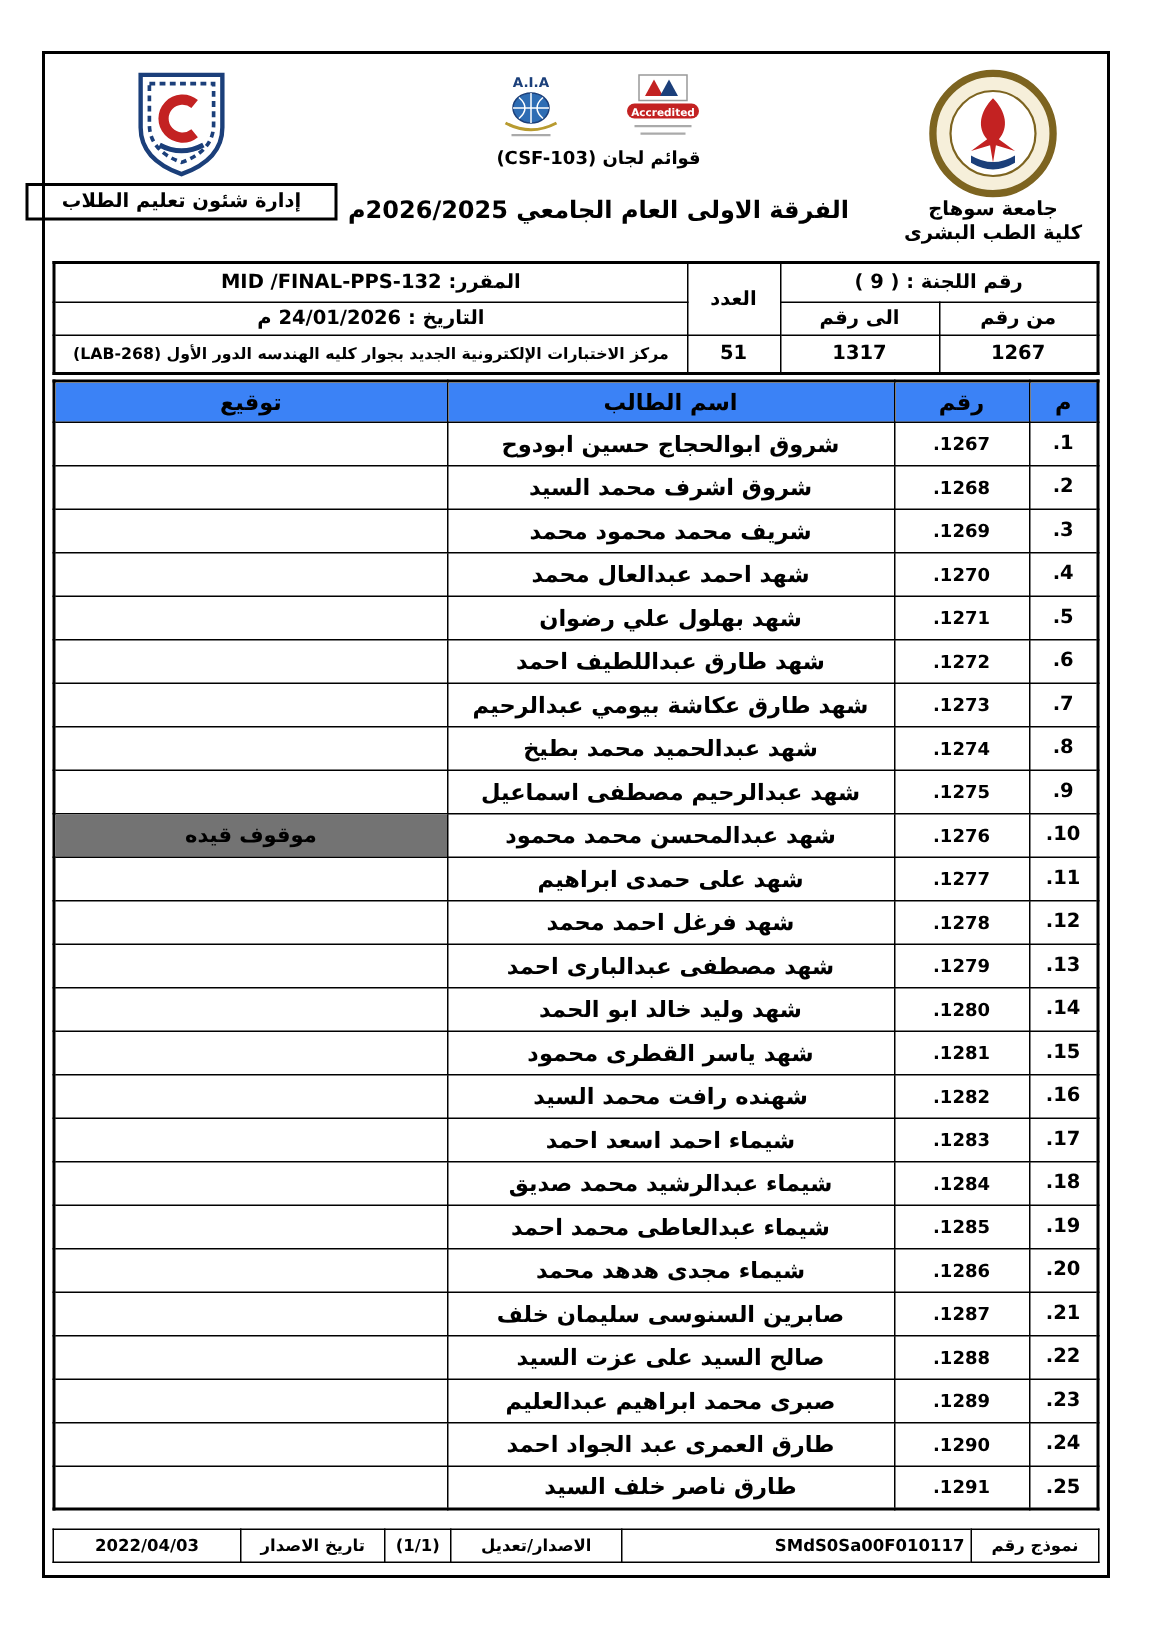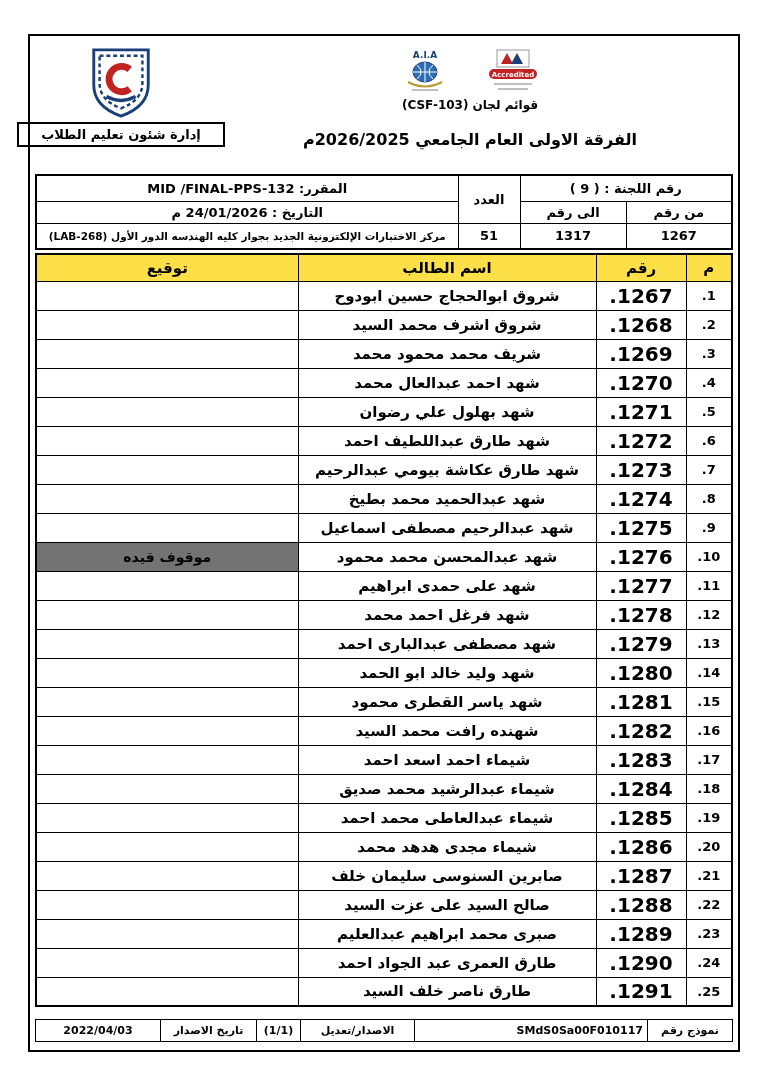--- a/index.html
+++ b/index.html
@@ -18,37 +18,47 @@
   .admin-box{border:2px solid #000;font-size:13px;padding:3px 22px;margin-top:4px;white-space:nowrap}
   table{border-collapse:collapse;width:100%;table-layout:fixed}
   td,th{border:1px solid #000;text-align:center;vertical-align:middle;overflow:hidden}
   .info-table{border:2.5px solid #000;margin-top:6px;font-size:13px}
   .info-table td{padding:1px 3px}
   .info-table tr:nth-child(1) td{height:26px}
   .info-table tr:nth-child(2) td{height:22px}
   .info-table tr:nth-child(3) td{height:26px}
   .info-table .loc{font-size:10.5px}
   .main-table{border:2.5px solid #000;margin-top:3px;font-size:15px}
-  .main-table th{background:#fde047;height:27px;font-size:15px}
+  .main-table th{background:#3b82f6;height:27px;font-size:15px}
   .main-table td{height:29px;padding:0 4px}
-  td.cell-id{font-size:20px}
+  td.cell-id{font-size:12px}
   td.cell-serial{font-size:13px}
   td.suspended{background:#737373;font-size:14px}
   .footer-table{margin-top:auto;font-size:11px}
   .footer-table td{height:22px;padding:1px 4px;white-space:nowrap}
   .f-code{direction:ltr;text-align:right}
   svg{display:block}
 </style>
 </head>
 <body>
 
 <div class="page">
 
   <div class="top">
 
+    <div class="uni-block">
+      <svg width="86" height="86" viewBox="0 0 88 88">
+        <circle cx="44" cy="44" r="41" fill="#f6efda" stroke="#7d6420" stroke-width="5"></circle>
+        <circle cx="44" cy="44" r="29" fill="#fff" stroke="#7d6420" stroke-width="1.5"></circle>
+        <path d="M44 20 C53 29 55 40 48 48 L59 56 L46 52 L44 64 L42 52 L29 56 L40 48 C33 40 35 29 44 20 Z" fill="#c32222"></path>
+        <path d="M29 59 Q44 68 59 59 L59 64 Q44 73 29 64 Z" fill="#1b3f7a"></path>
+      </svg>
+      <div class="uni-name">جامعة سوهاج</div>
+      <div class="uni-name">كلية الطب البشرى</div>
+    </div>
 
     <div class="center-block">
       <div class="badges">
         <svg width="62" height="46" viewBox="0 0 62 46">
           <rect x="15" y="2" width="32" height="17" fill="#fff" stroke="#999" stroke-width="1"></rect>
           <path d="M19 16 L25 5 L31 16 Z" fill="#c32222"></path>
           <path d="M29 16 L35 5 L41 16 Z" fill="#1b3f7a"></path>
           <rect x="7" y="21" width="48" height="10" rx="5" fill="#c32222"></rect>
           <text x="31" y="29" font-size="7" fill="#ffffff" text-anchor="middle">Accredited</text>
           <line x1="12" y1="36" x2="50" y2="36" stroke="#aaaaaa" stroke-width="1.5"></line>

